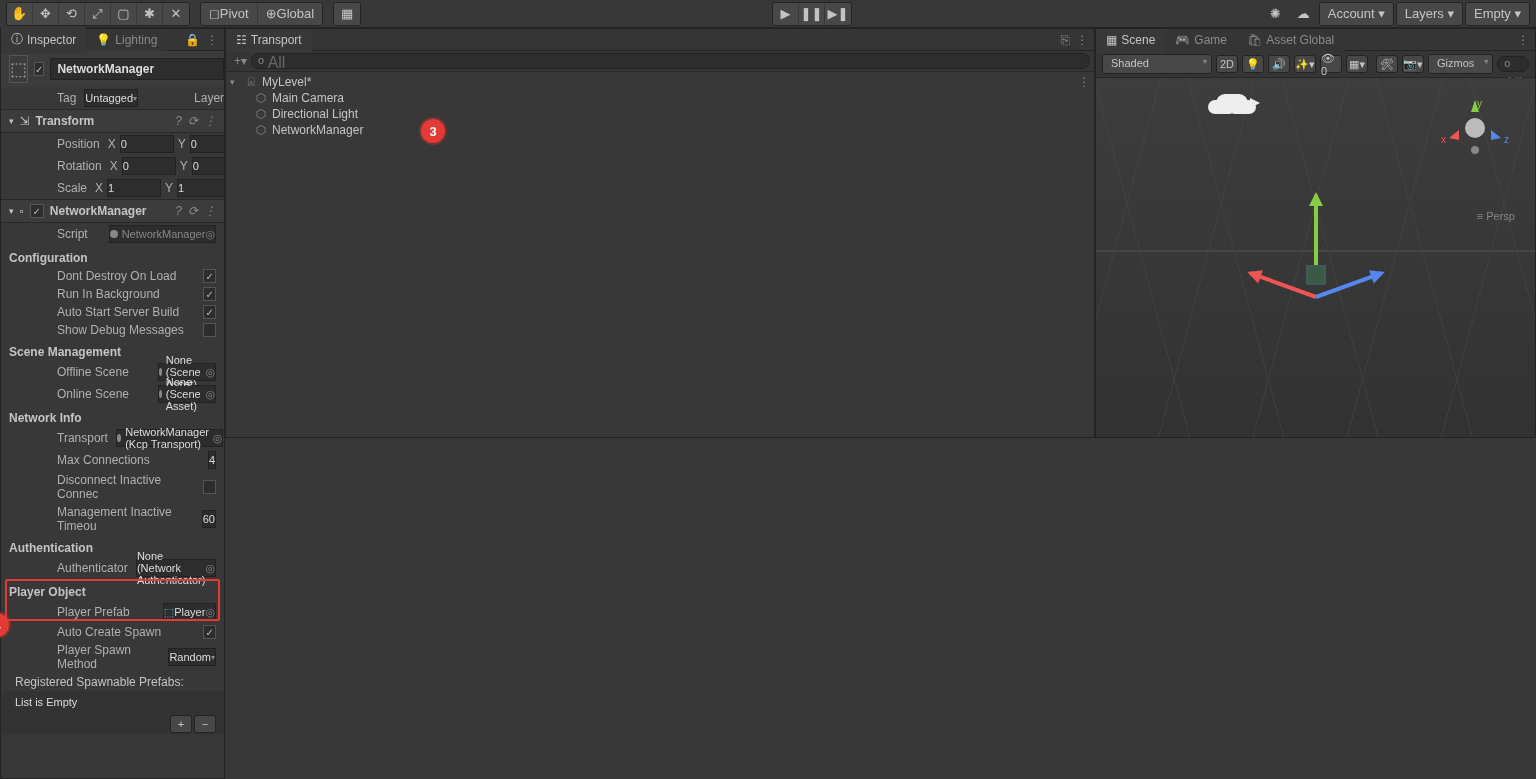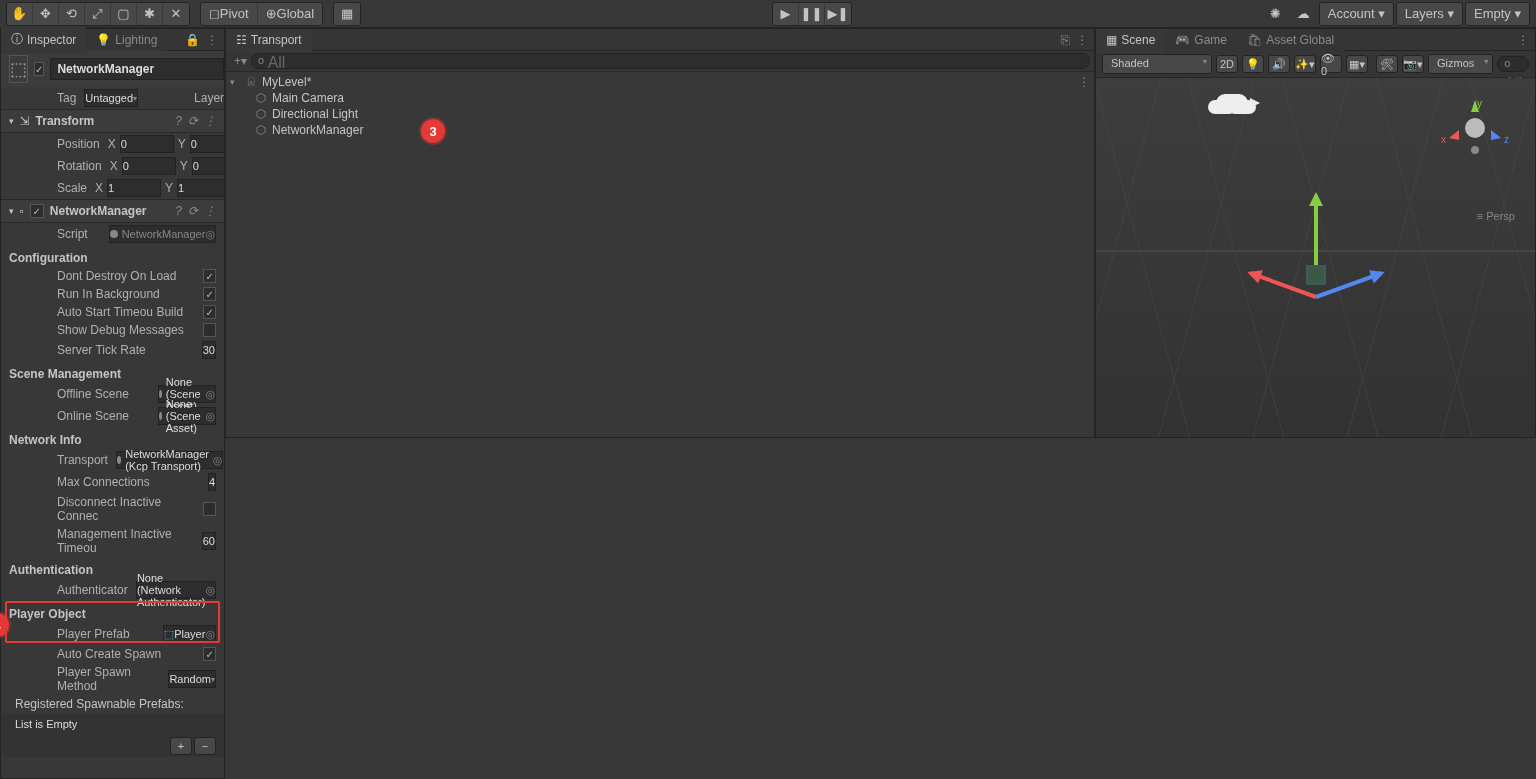--- a/index.html
+++ b/index.html
@@ -300,30 +300,26 @@
       <div class="section-title">Configuration</div>
       <div class="insp-row">
           <span class="lbl">Dont Destroy On Load</span>
           <div class="cb">✓</div>
         </div>
       <div class="insp-row">
           <span class="lbl">Run In Background</span>
           <div class="cb">✓</div>
         </div>
       <div class="insp-row">
-          <span class="lbl">Auto Start Timeou Build</span>
+          <span class="lbl">Auto Start Server Build</span>
           <div class="cb">✓</div>
         </div>
       <div class="insp-row">
           <span class="lbl">Show Debug Messages</span>
           <div class="cb"></div>
-        </div>
-      <div class="insp-row">
-          <span class="lbl">Server Tick Rate</span>
-          <div class="ifield">30</div>
         </div>
 
       <div class="section-title">Scene Management</div>
       <div class="insp-row">
           <span class="lbl">Offline Scene</span>
           <div class="ifield obj">
             <span class="dot"></span>
             <span>None (Scene Asset)</span>
             <span class="tgt">◎</span>
           </div>

